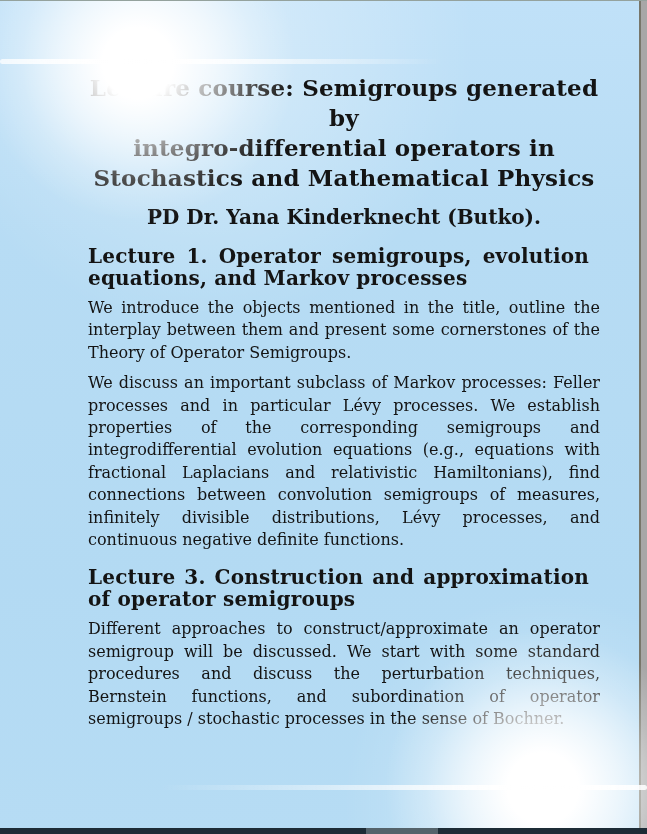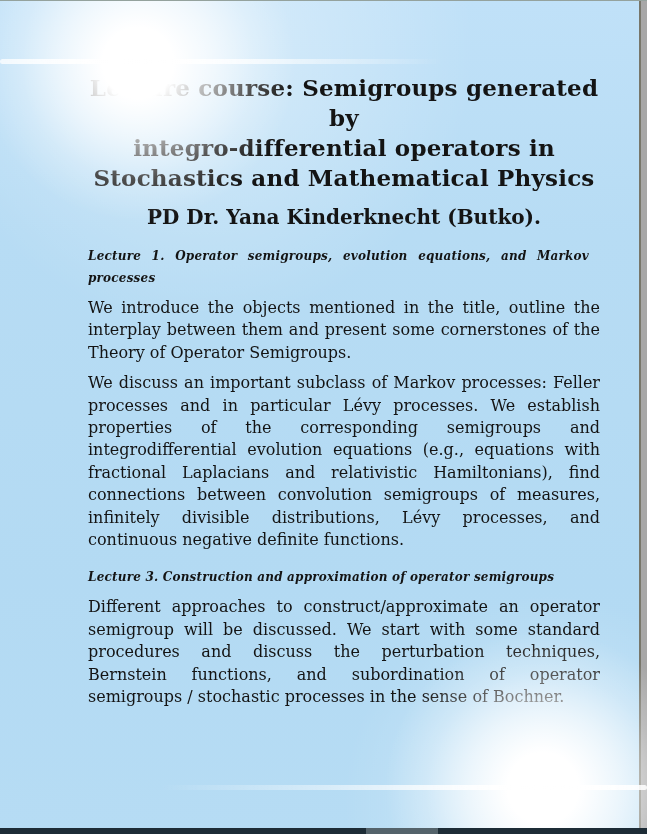--- a/index.html
+++ b/index.html
@@ -51,22 +51,22 @@
   }
   
   .content {
     position:absolute; left:88px; top:72px; width:512px;
     color:#141414; z-index:3;
   }
   .doc-title { font-size:23px; line-height:30px; font-weight:bold; text-align:center; margin:0; letter-spacing:0.2px; }
   .doc-title span { display:block; }
   .author { font-size:20px; line-height:26px; font-weight:bold; text-align:center; margin-top:11px; }
   .lecture-heading {
-    font-size:12px; line-height:22px; font-weight:bold;
-    margin:15px 11px 0 0; text-align:justify; text-align-last:left; letter-spacing:0.2px;font-style:italic;
+    font-size:20px; line-height:22px; font-weight:bold;
+    margin:15px 11px 0 0; text-align:justify; text-align-last:left; letter-spacing:0.2px;
   }
   .lecture-body {
     font-size:16px; line-height:22.4px; margin:8px 0 0 0;
     text-align:justify; text-align-last:left;
   }
   
   .v-scrollbar {
     position:absolute; right:0; top:0; width:6px; height:828px;
     background:#a7a7a7; border-left:2px solid #77766a;
     z-index:4;

